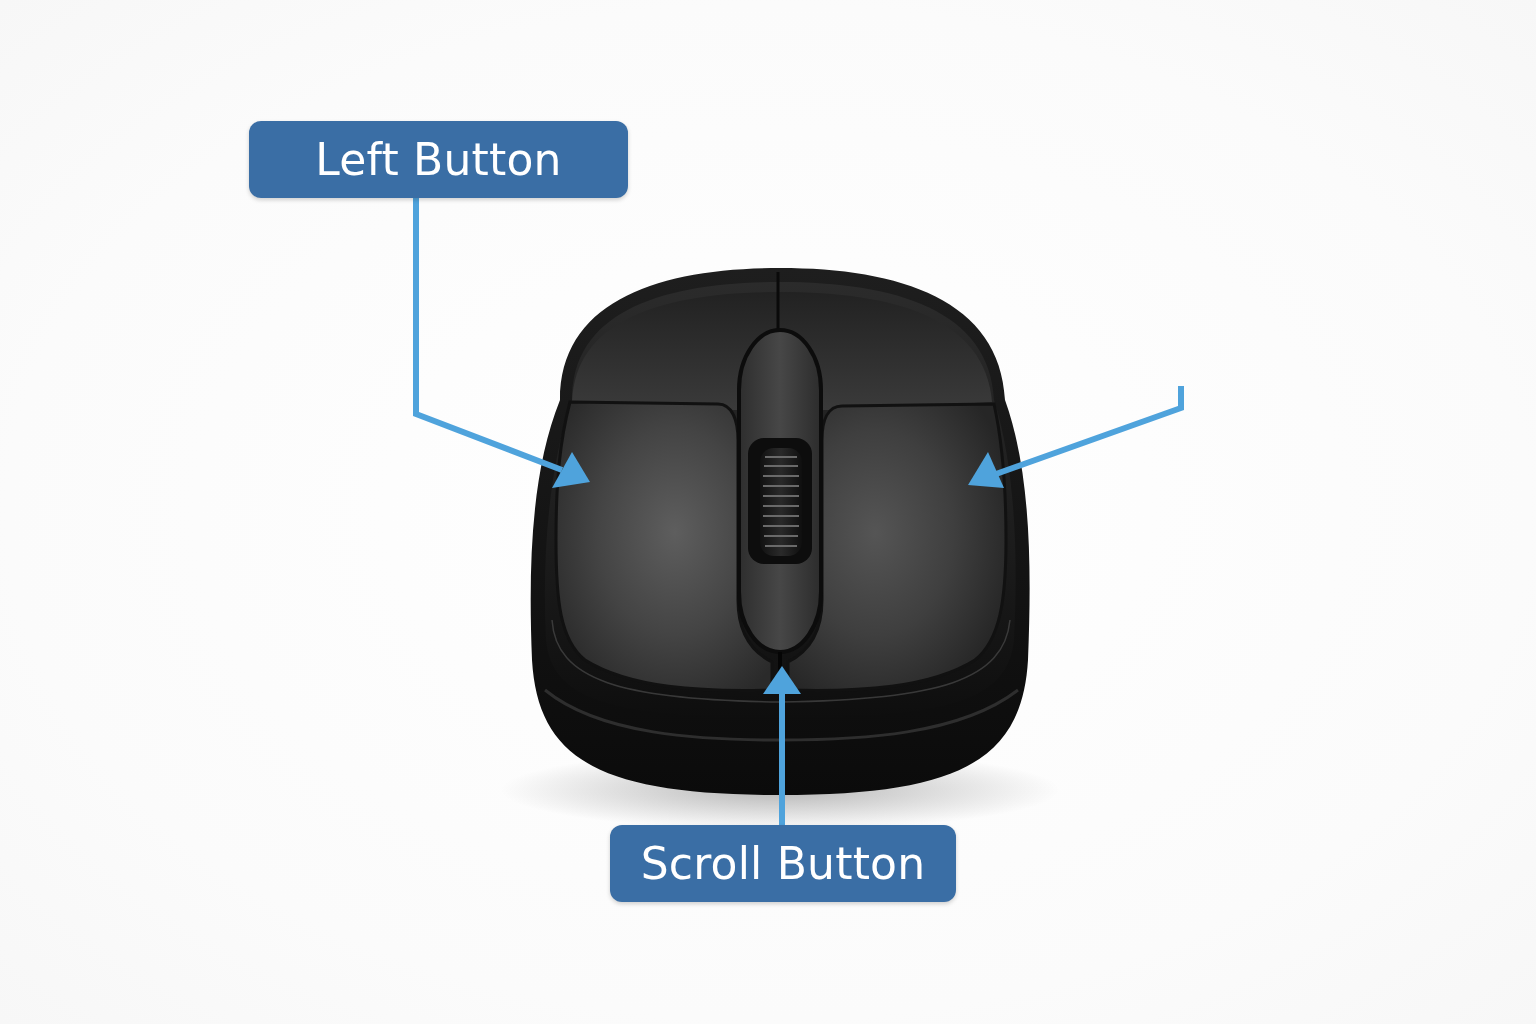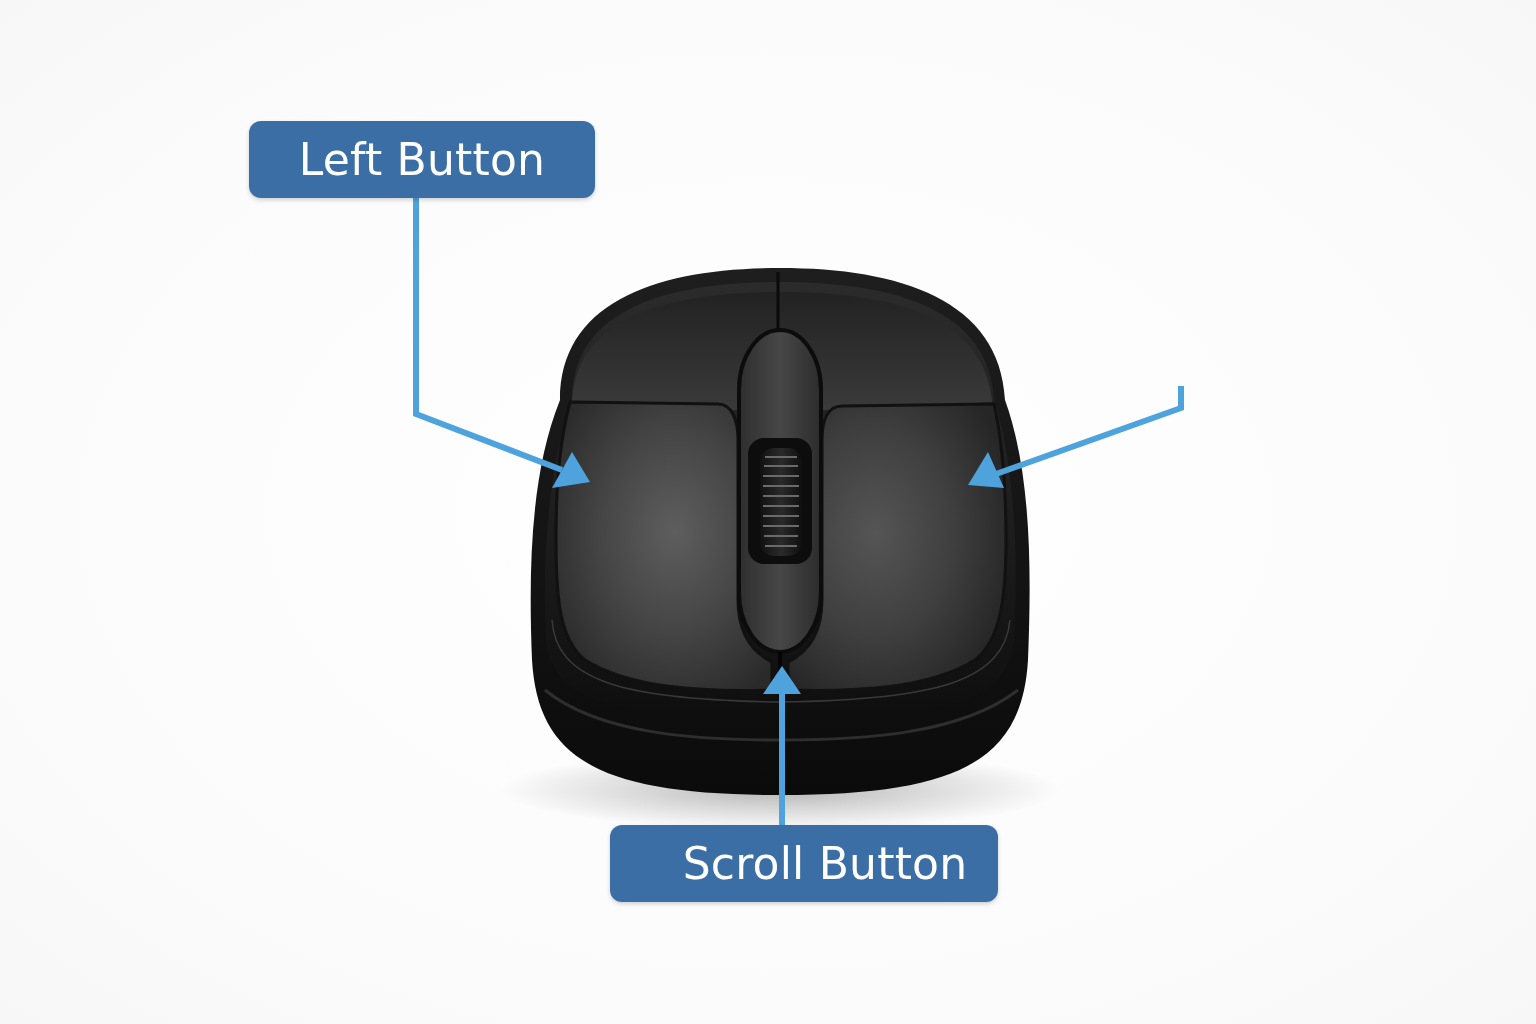--- a/index.html
+++ b/index.html
@@ -30,21 +30,21 @@
       align-items: center;
       justify-content: center;
       color: #ffffff;
       border-radius: 12px;
       font-size: 44px;
       letter-spacing: 0.2px;
       box-shadow: 0 2px 4px rgba(0,0,0,0.18);
       white-space: nowrap;
       cursor: pointer;
     }
-    #label-left  { left: 249px;  top: 121px; width: 346px; height: 77px; }
+    #label-left  { left: 249px;  top: 121px; width: 379px; height: 77px; }
     #label-right { left: 1016px; top: 309px; width: 345px; height: 77px; }
     #label-scroll{ left: 610px;  top: 825px; width: 346px; height: 77px; }
   </style>
 </head>
 <body>
 
 <div id="stage">
 
   <svg id="art" viewBox="0 0 1536 1024" xmlns="http://www.w3.org/2000/svg">
     <defs>
@@ -164,15 +164,15 @@
     <g fill="#4fa3dc">
       <polygon points="590,482 552,488 572,452"></polygon>
       <polygon points="968,485 988,452 1004,488"></polygon>
       <polygon points="782,666 763,694 801,694"></polygon>
     </g>
   </svg>
 
   <div id="label-left" class="label-box" style="background: rgb(58, 110, 165); color: rgb(255, 255, 255);">Left Button</div>
 
 
-  <div id="label-scroll" class="label-box" style="background: rgb(58, 110, 165); color: rgb(255, 255, 255); padding-left: 42px;">Scroll Button</div>
+  <div id="label-scroll" class="label-box" style="background: rgb(58, 110, 165); color: rgb(255, 255, 255);">Scroll Button</div>
 
 </div>
 
 </body></html>

